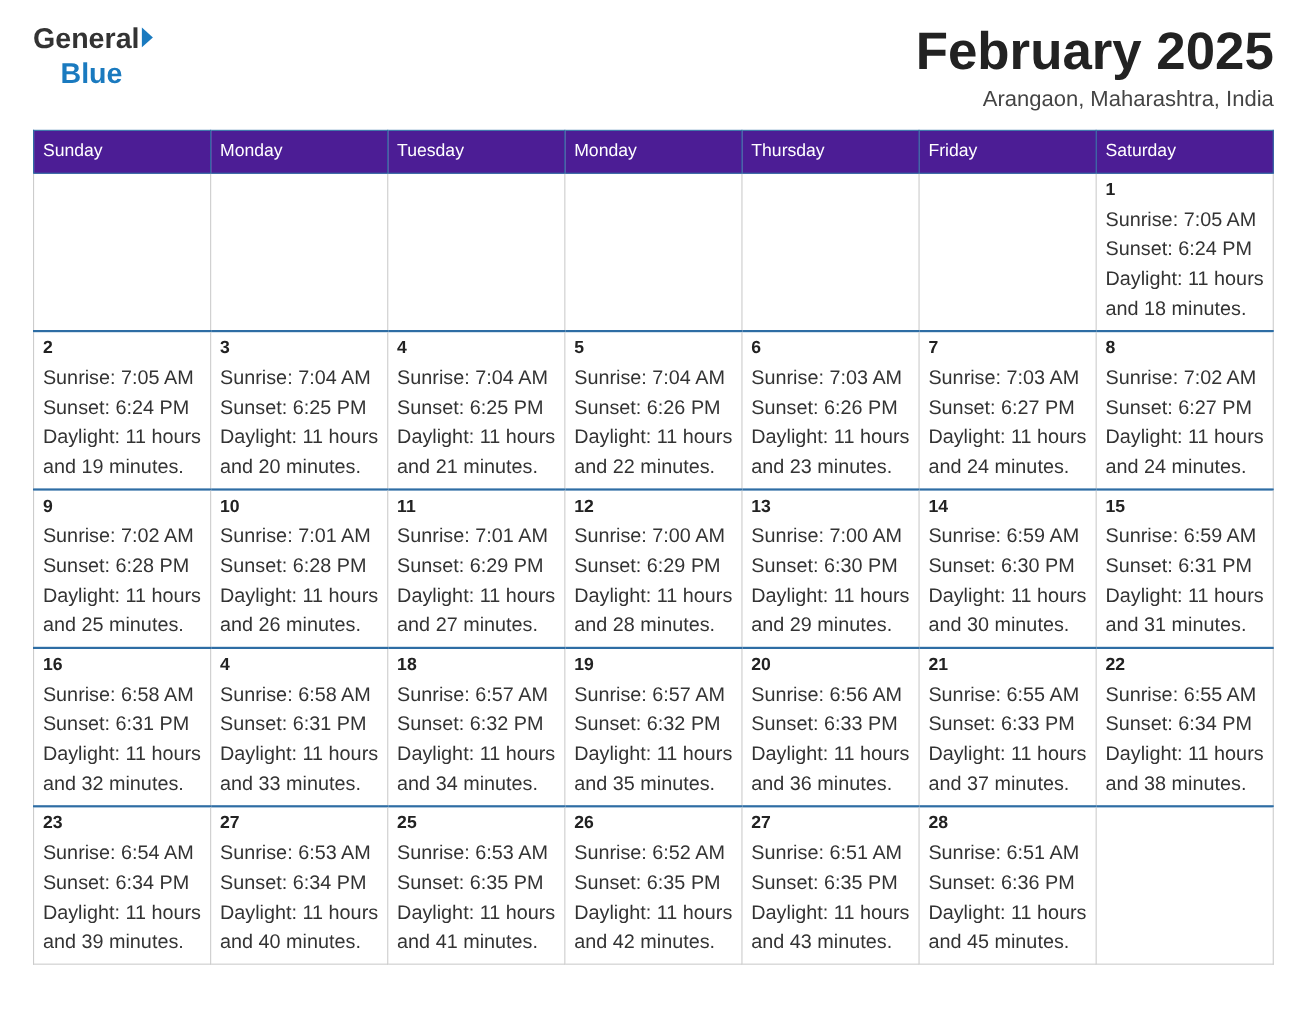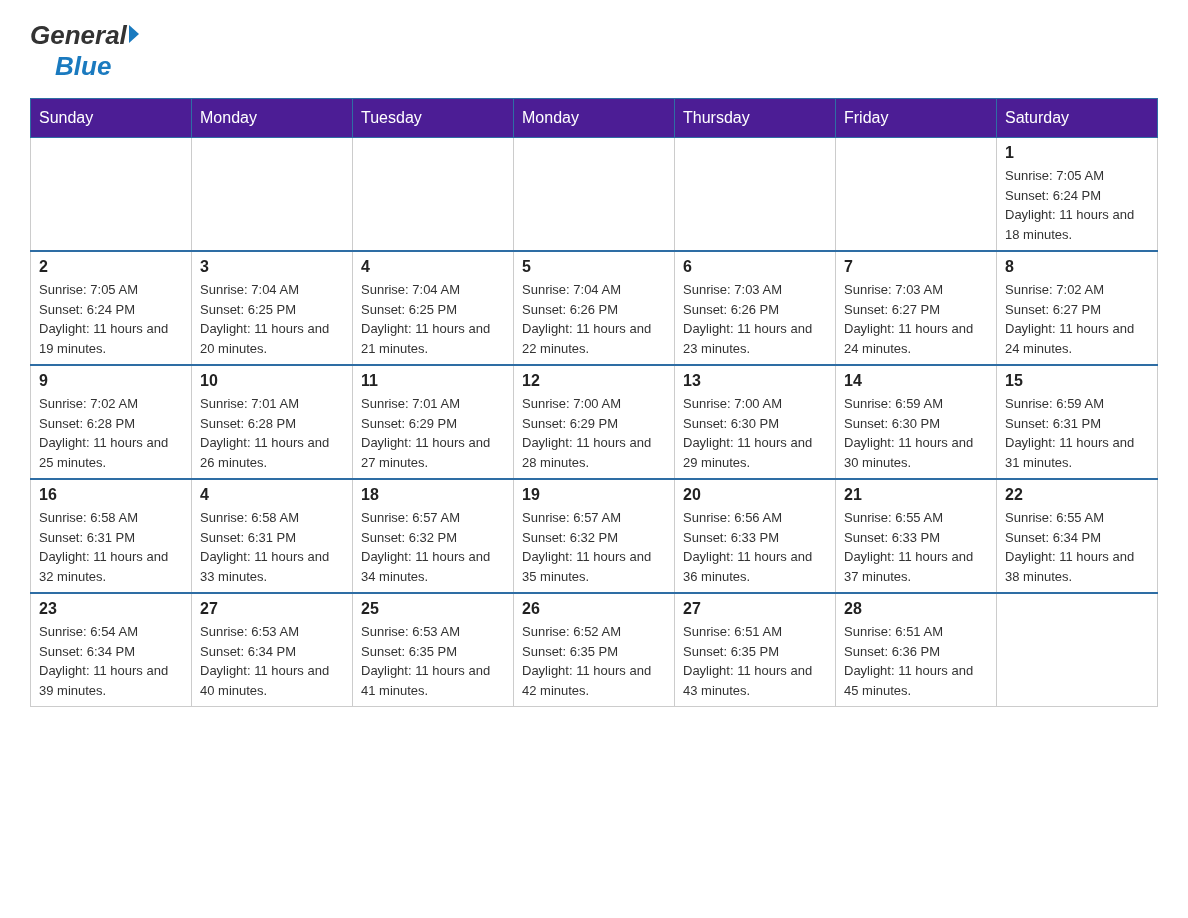--- a/index.html
+++ b/index.html
@@ -13,21 +13,20 @@
     .header-area {
       display: flex;
       justify-content: space-between;
       align-items: flex-start;
       margin-bottom: 16px;
     }
     .logo {
       display: flex;
       flex-direction: column;
       align-items: flex-start;
-      font-style: italic;
     }
     .logo-text {
       font-size: 26px;
       font-weight: bold;
       color: #333;
       display: flex;
       align-items: center;
     }
     .logo-general { color: #333; }
     .logo-blue { color: #1a7abf; }
@@ -78,21 +77,21 @@
       color: #333;
     }
     .day-number {
       font-size: 16px;
       font-weight: bold;
       color: #222;
       display: block;
       margin-bottom: 4px;
     }
     .day-info {
-      font-size: 13px;
+      font-size: 18px;
       color: #333;
       line-height: 1.5;
     }
     .empty-cell {
       background: #f9f9f9;
     }
     tr:nth-child(odd) td { background: #fff; }
     .row-separator td {
       border-top: 2px solid #2e6da4;
     }
@@ -102,20 +101,24 @@
 
 <div class="header-area">
   <div class="logo">
     <div class="logo-text">
       <span class="logo-general">General</span>
       <span class="logo-arrow"></span>
     </div>
     <div style="margin-left:4px;">
       <span class="logo-blue" style="font-size:26px;font-weight:bold;margin-left:21px;">Blue</span>
     </div>
+  </div>
+  <div class="title-area">
+    <div class="month-year">February 2025</div>
+    <div class="location">Arangaon, Maharashtra, India</div>
   </div>
 </div>
 
 <table class="calendar">
   <thead>
     <tr>
       <th>Sunday</th>
       <th>Monday</th>
       <th>Tuesday</th>
       <th>Monday</th>

